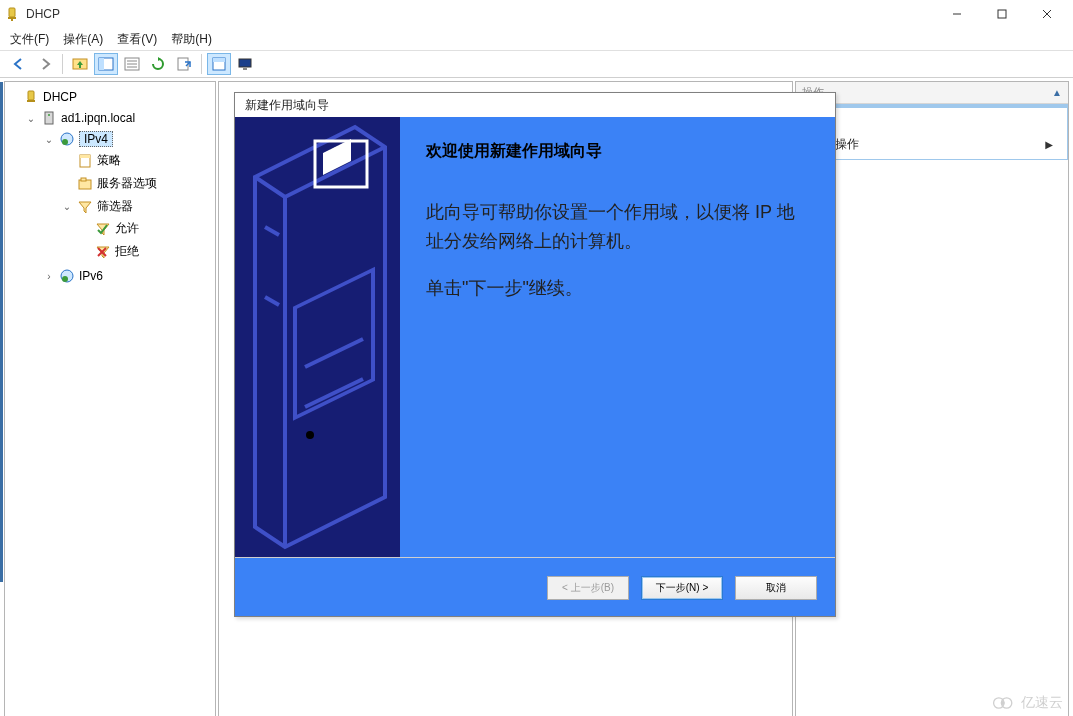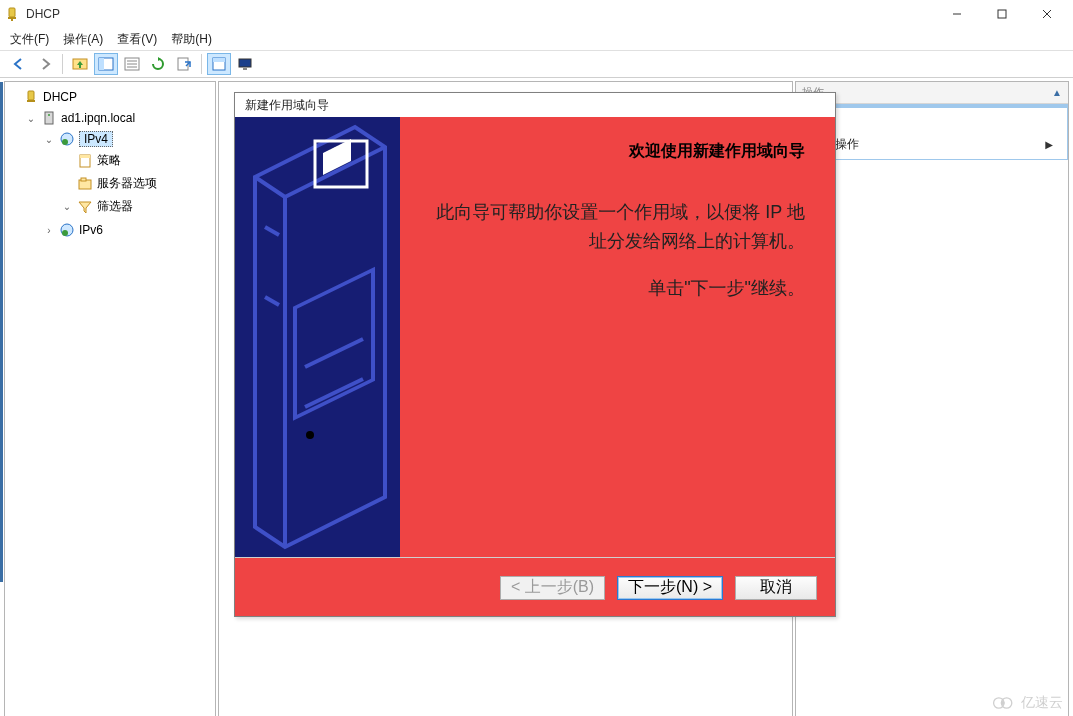--- a/index.html
+++ b/index.html
@@ -41,29 +41,29 @@
   .ticon { width:16px; height:16px; display:inline-flex; align-items:center; justify-content:center; }
 
   
   .actions-pane .ahdr { height:22px; background:#f4f4f4; border-bottom:1px solid #d6d6d6; padding:2px 6px; display:flex; justify-content:space-between; align-items:center; color:#444; }
   .actions-pane .ahdr .hiddenlabel { color:#888; font-size:11px; overflow:hidden; white-space:nowrap; }
   .actions-pane .section { border:1px solid #9fc8ec; border-top-width:4px; margin:0; }
   .actions-pane .sectitle { padding:4px 8px; font-size:12px; color:#1a4b8f; }
   .actions-pane .aitem { padding:6px 14px; display:flex; justify-content:space-between; align-items:center; color:#222; }
 
   
-  .wizard { position:absolute; left:234px; top:92px; width:602px; height:525px; background:#ef4444; border:1px solid #808080; box-shadow: 2px 2px 4px rgba(0,0,0,0.15); z-index:50; }
+  .wizard { position:absolute; left:234px; top:92px; width:602px; height:525px; background:#3b82f6; border:1px solid #808080; box-shadow: 2px 2px 4px rgba(0,0,0,0.15); z-index:50; }
   .wizard-title { height:24px; display:flex; align-items:center; padding:0 10px; background:#fff; color:#222; font-size:12px; border-bottom:0; }
-  .wizard-body { display:flex; height:440px;text-align:right; }
+  .wizard-body { display:flex; height:440px; }
   .wizard-side { width:165px; background:#161d73; position:relative; overflow:hidden; }
   .wizard-content { flex:1; padding:24px 30px 10px 26px; }
   .wizard-content h1 { margin:0 0 36px 0; font-size:16px; font-weight:bold; color:#000; }
   .wizard-content p { margin:0 0 18px 0; font-size:18px; line-height:1.6; color:#222; }
   .wizard-footer { height:60px; border-top:1px solid #cfcfcf; display:flex; justify-content:flex-end; align-items:center; padding:0 18px; gap:12px; }
-  .wbtn2 { min-width:82px; height:24px; border:1px solid #adadad; background:linear-gradient(#fdfdfd,#e9e9e9); font-size:16px; cursor:default; padding:0 10px; }
+  .wbtn2 { min-width:82px; height:24px; border:1px solid #adadad; background:linear-gradient(#fdfdfd,#e9e9e9); font-size:10px; cursor:default; padding:0 10px; }
   .wbtn2:disabled { color:#9a9a9a; background:#f1f1f1; }
   .wbtn2.default { border:1px solid #2a7ad2; box-shadow:0 0 0 1px #9ac6ee inset; }
 
   
   .server-art { position:absolute; inset:0; }
   .server-art .lines line, .server-art .lines rect, .server-art .lines path { stroke:#3f50c8; stroke-width:4; fill:none; }
   .server-art .iconbox { fill:none; stroke:#ffffff; stroke-width:3; }
 
   
   .watermark { position:absolute; right:10px; bottom:4px; color:#bbb; font-size:14px; display:flex; align-items:center; gap:4px; opacity:0.7; }
@@ -240,20 +240,47 @@
                   <li>
                     <div class="row">
                       <span class="exp">⌄</span>
                       <span class="ticon">
                           <svg viewBox="0 0 16 16">
                             <path d="M2 3 H14 L9 9 V14 L7 12 V9 Z" fill="#ffe7a3" stroke="#c49024"></path>
                           </svg>
                         </span>
                       <span>筛选器</span>
                     </div>
+                    <ul>
+                      <li>
+                          <div class="row">
+                        <span class="exp empty">·</span>
+                        <span class="ticon">
+                              <svg viewBox="0 0 16 16">
+                                <path d="M2 3 H14 L9 9 V14 L7 12 V9 Z" fill="#ffe7a3" stroke="#c49024"></path>
+                                <path d="M3 9 L6 12 L12 4" fill="none" stroke="#3c9a3c" stroke-width="2"></path>
+                              </svg>
+                            </span>
+                        <span>允许</span>
+                      </div>
+                        </li>
+                      <li>
+                          <div class="row">
+                        <span class="exp empty">·</span>
+                        <span class="ticon">
+                              <svg viewBox="0 0 16 16">
+                                <path d="M2 3 H14 L9 9 V14 L7 12 V9 Z" fill="#ffe7a3" stroke="#c49024"></path>
+                                <line x1="3" y1="4" x2="11" y2="12" stroke="#d23030" stroke-width="2"></line>
+                                <line x1="11" y1="4" x2="3" y2="12" stroke="#d23030" stroke-width="2"></line>
+                              </svg>
+                            </span>
+                        <span>拒绝</span>
+                      </div>
+                        </li>
+                    </ul>
                   </li>
                 </ul>
               </li>
               <li>
                   <div class="row">
                 <span class="exp">›</span>
                 <span class="ticon">
                       <svg viewBox="0 0 16 16">
                         <circle cx="8" cy="8" r="6" fill="#cfe8ff" stroke="#2a73c7"></circle>
                         <circle cx="6" cy="11" r="3" fill="#3c9a3c"></circle>

